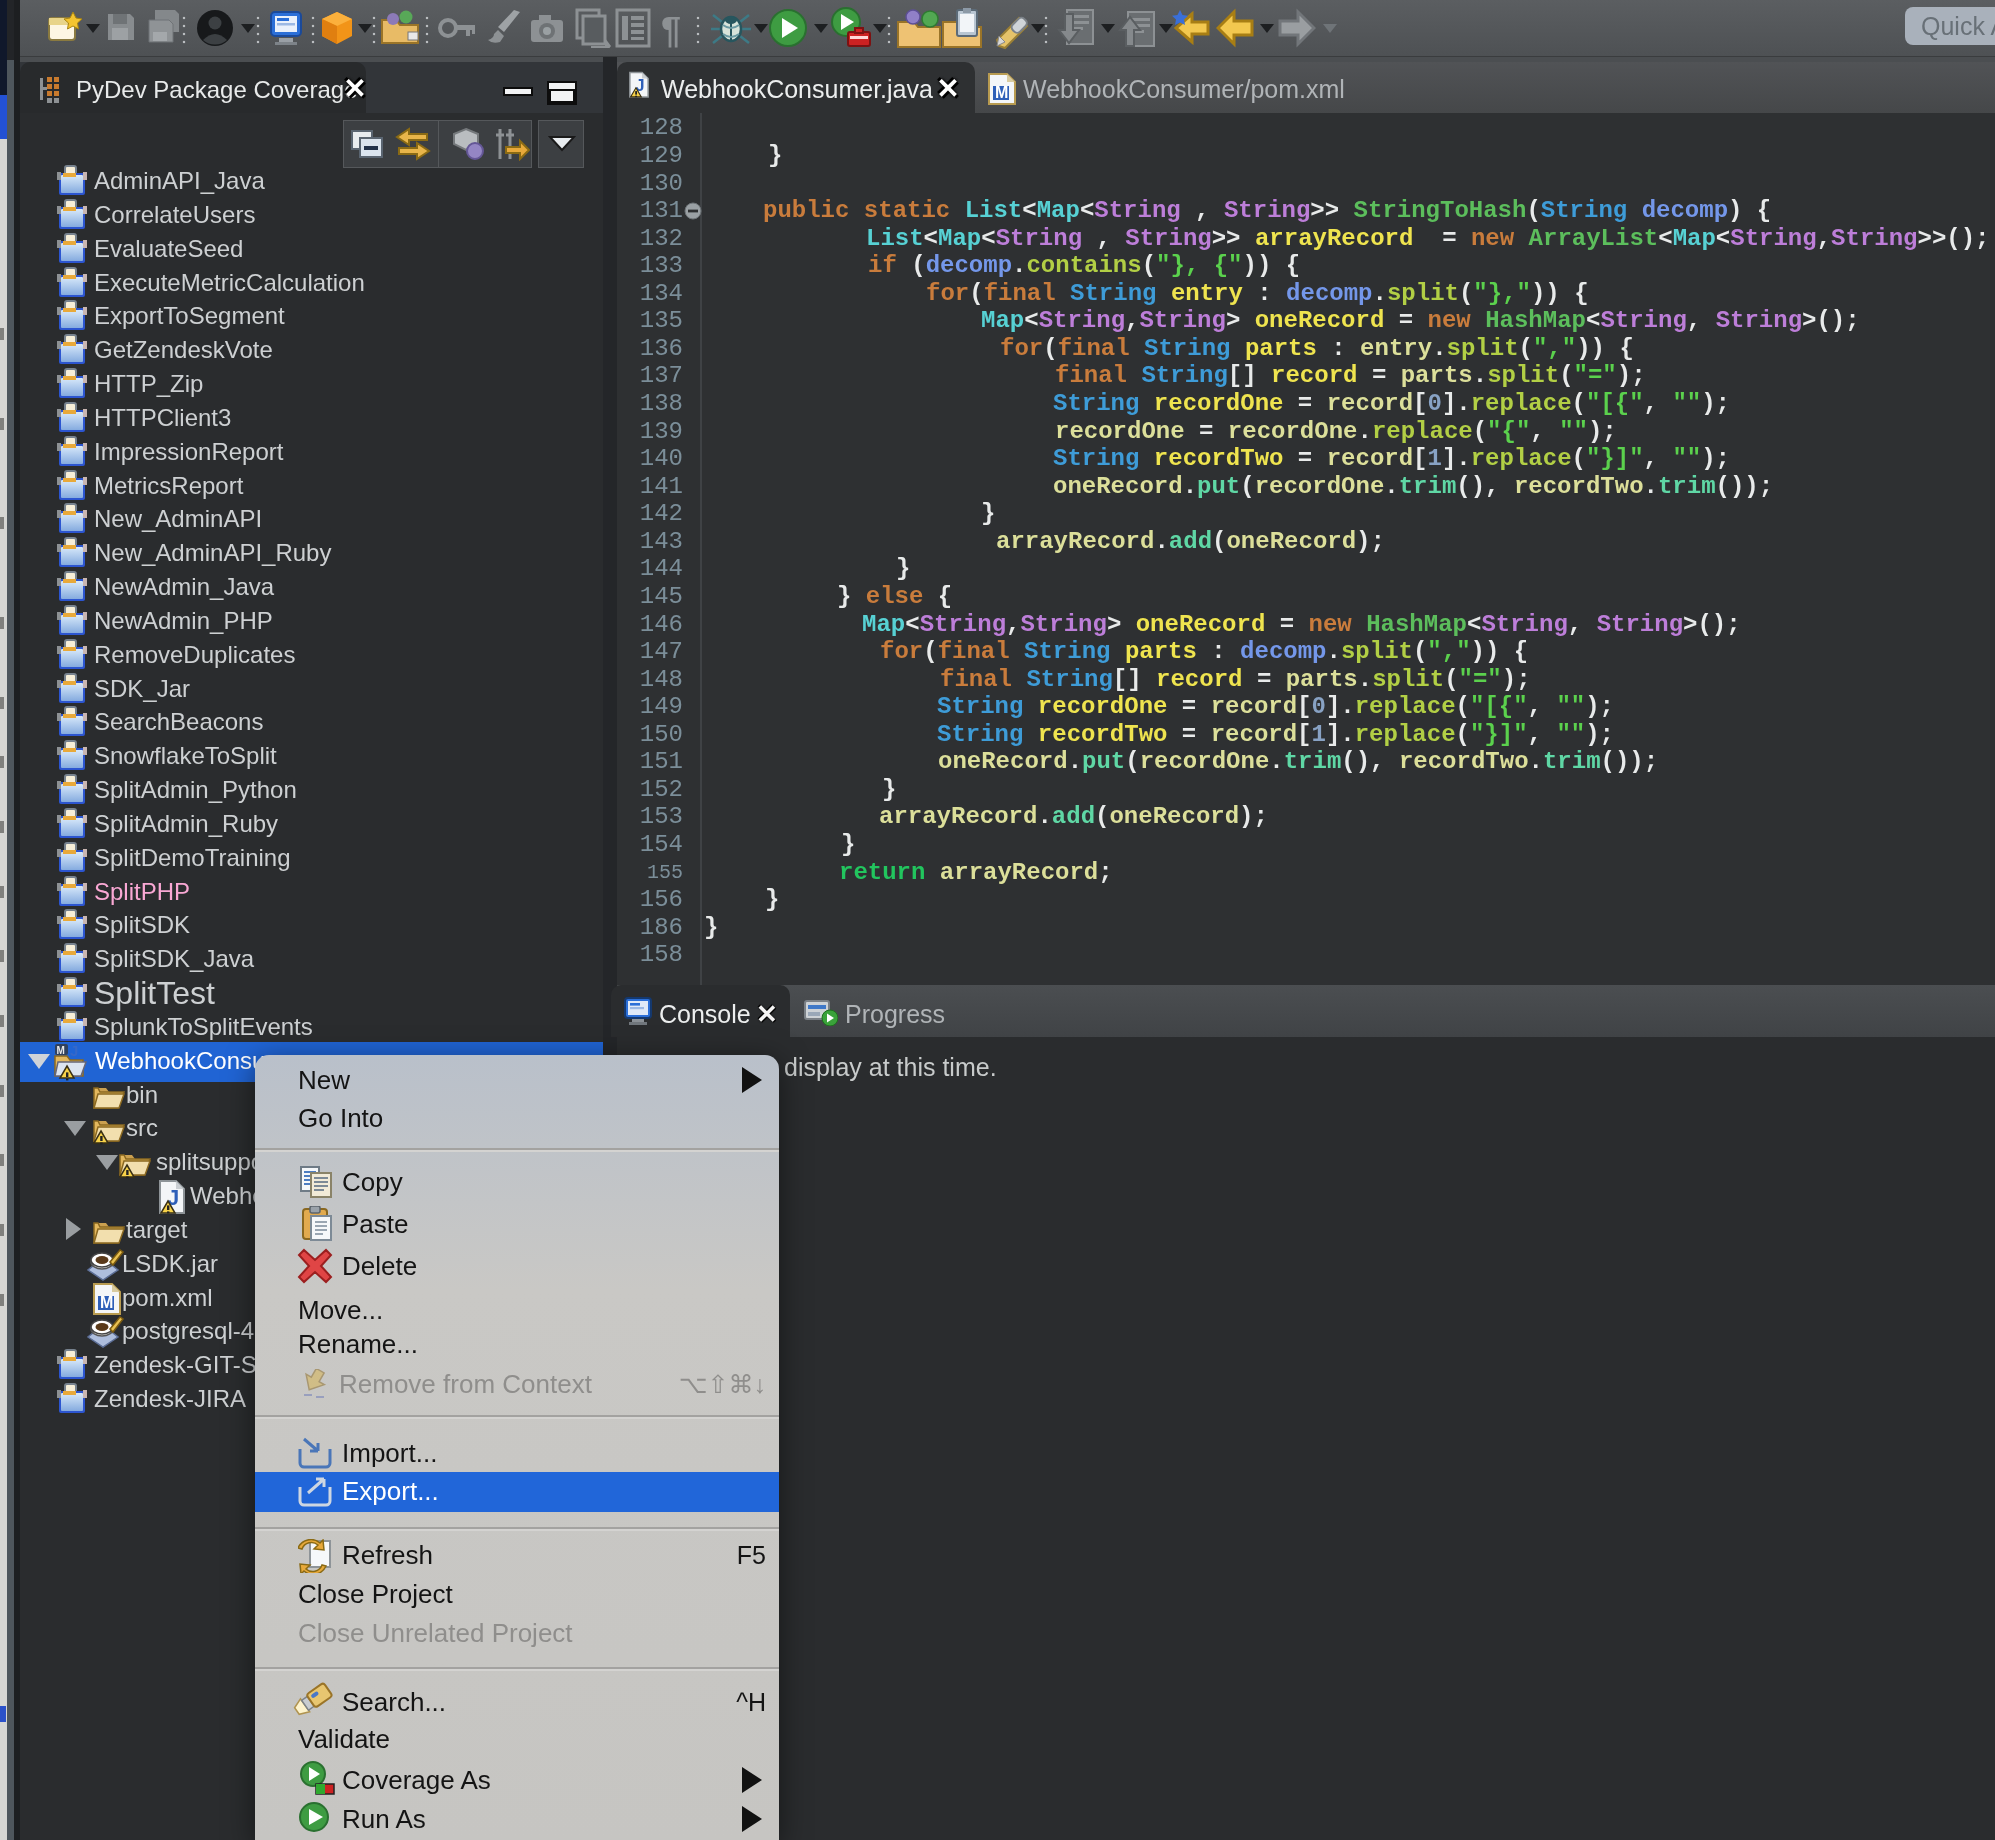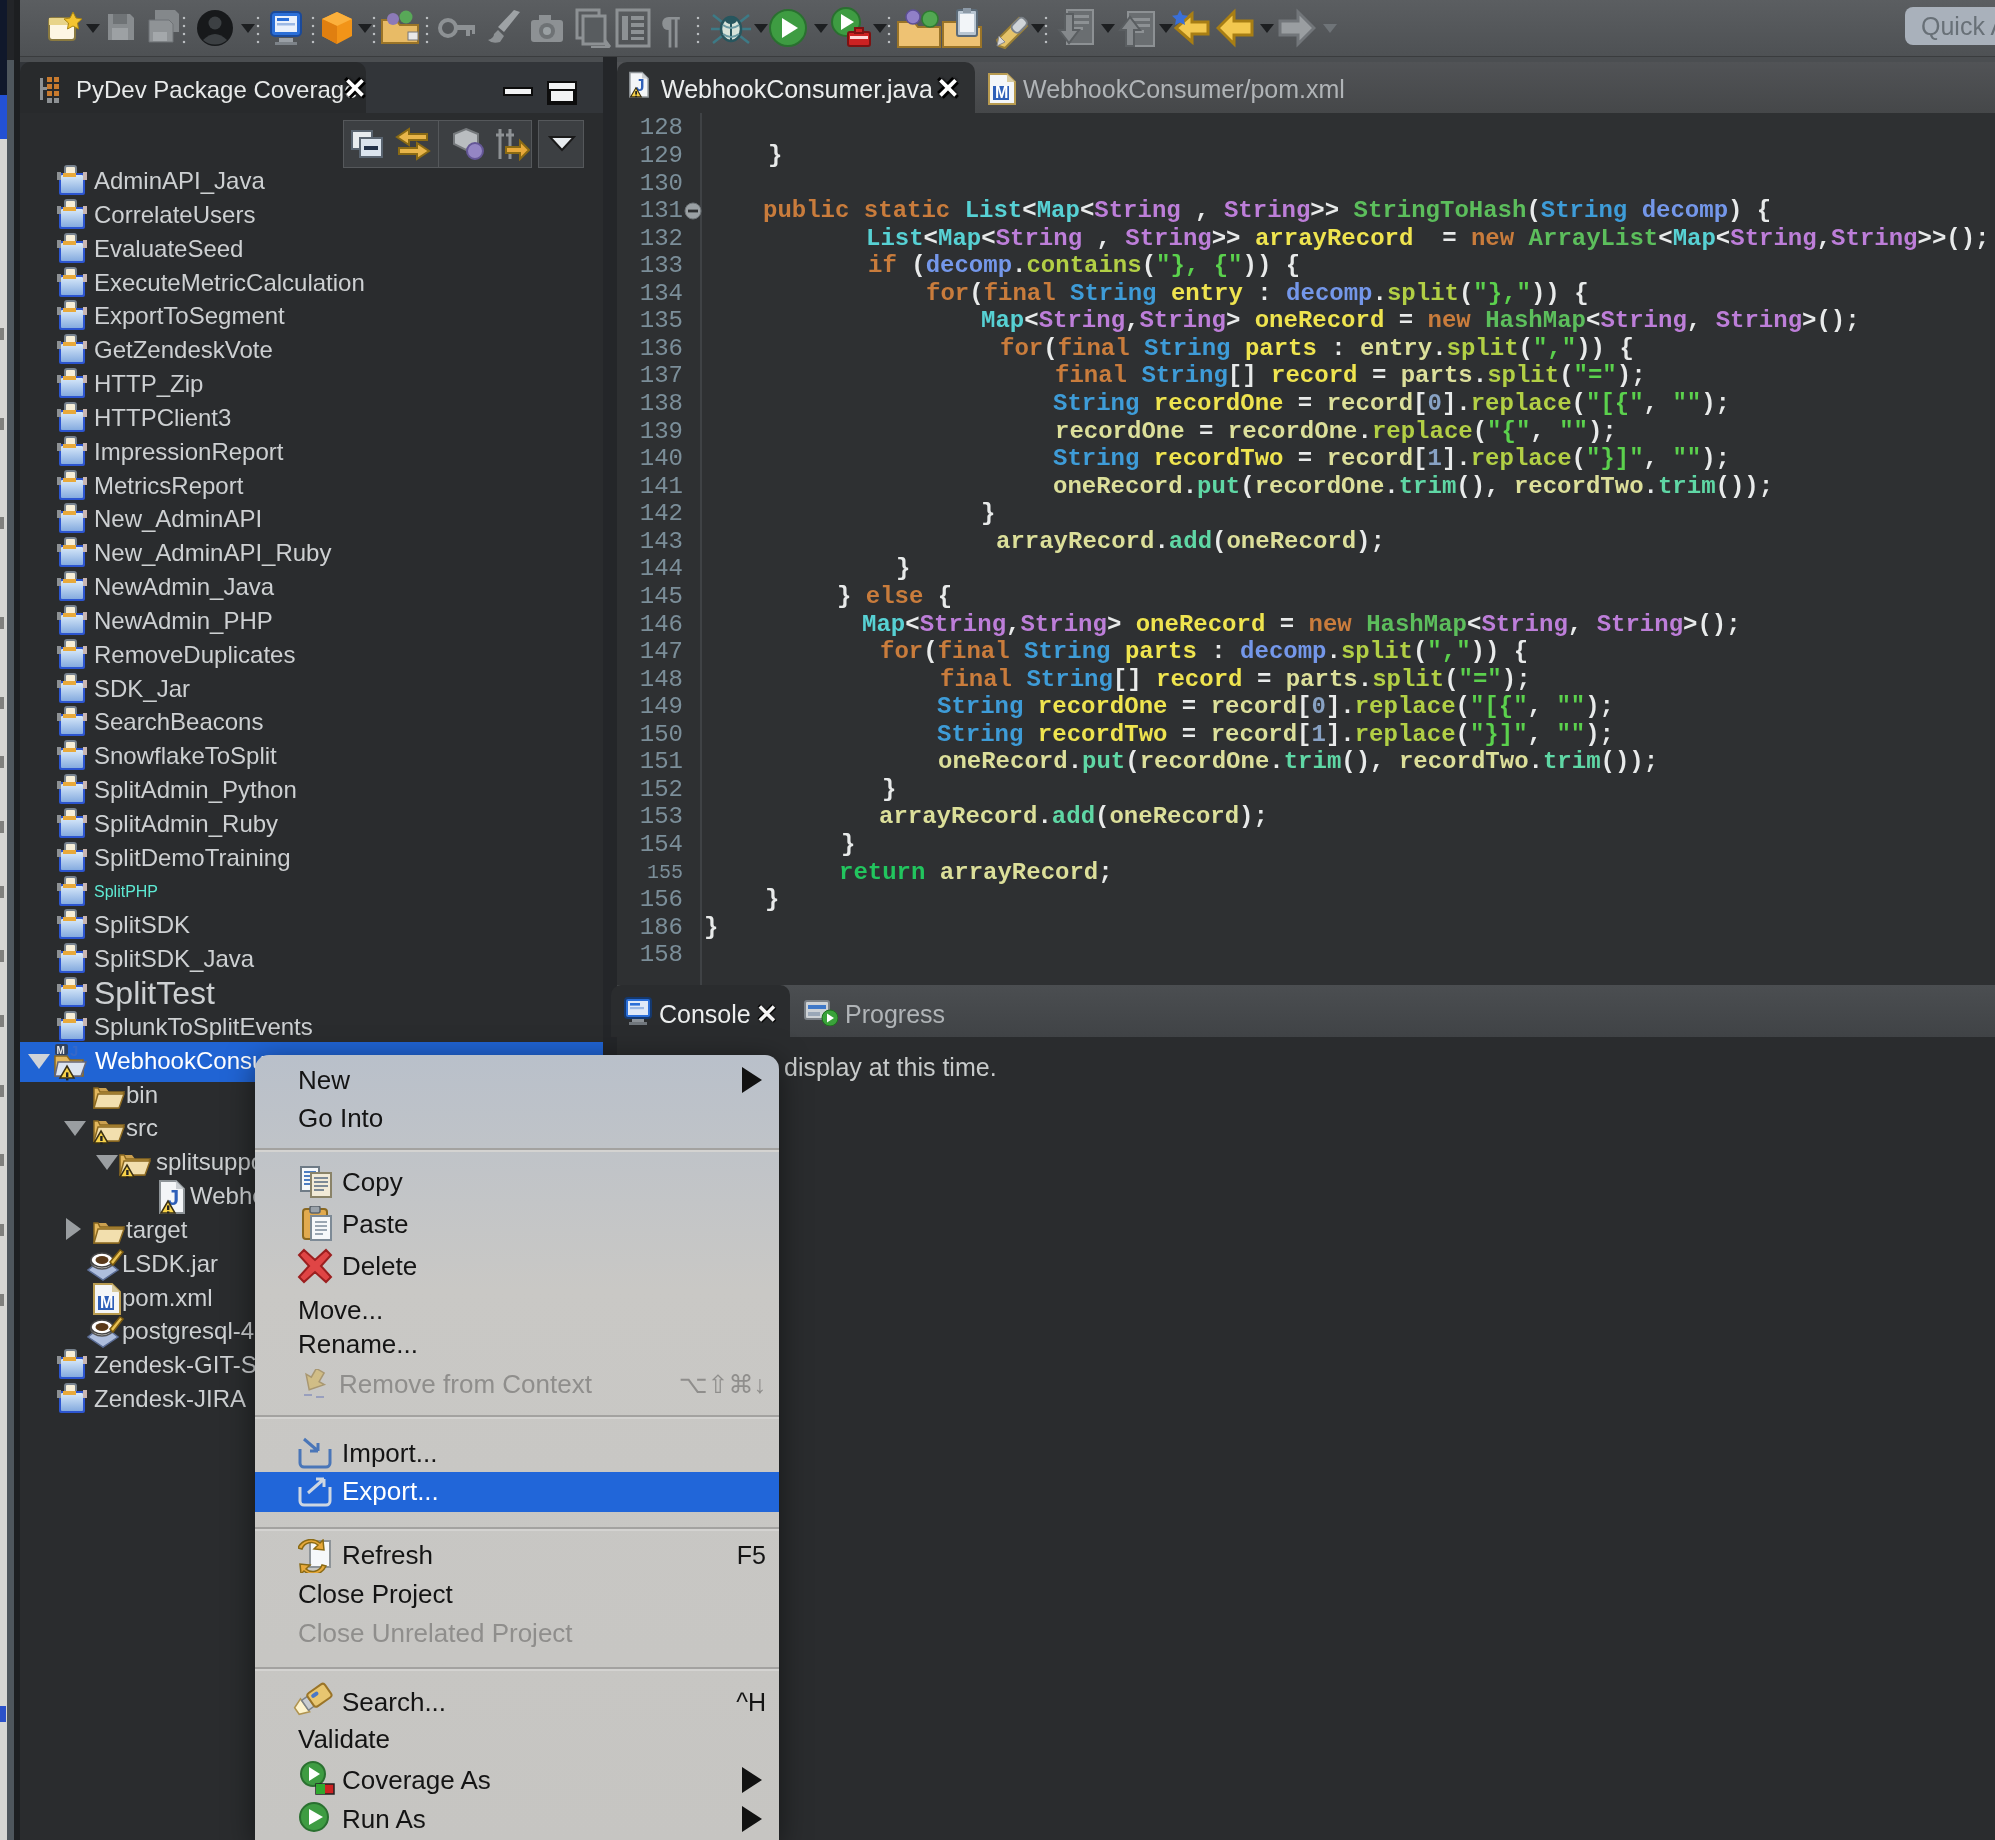--- a/index.html
+++ b/index.html
@@ -564,21 +564,21 @@
         <stop offset="1" stop-color="#85abdf"></stop>
       </linearGradient>
     </defs>
     <rect x="10" y="1" width="11" height="9" rx="2" fill="#f6eed8" stroke="#77828e" stroke-width="2"></rect>
     <rect x="4" y="8" width="26" height="22" rx="2" fill="#2c55d0"></rect>
     <rect x="6" y="10" width="22" height="18" rx="1" fill="url(#gfold)"></rect>
     <rect x="8" y="8" width="13" height="4" fill="#e8a93a"></rect>
     <rect x="2" y="7" width="4" height="8" fill="#8d9194"></rect>
     <rect x="28" y="7" width="4" height="8" fill="#c9b6b2"></rect>
   </svg>
-<div class="abs" style="left:94px;top:877px;height:30px;line-height:30px;font-size:16px;color:#5eead4;white-space:nowrap">SplitPHP</div>
+<div class="abs" style="left:94px;top:877px;height:30px;line-height:30px;font-size:24px;color:#f9a8d4;white-space:nowrap">SplitPHP</div>
 <svg class="abs" style="left:55px;top:909px" width="34" height="32" viewBox="0 0 34 32">
     <defs>
       <linearGradient id="gfold" x1="0" y1="0" x2="0" y2="1">
         <stop offset="0" stop-color="#d8e9fa"></stop>
         <stop offset="1" stop-color="#85abdf"></stop>
       </linearGradient>
     </defs>
     <rect x="10" y="1" width="11" height="9" rx="2" fill="#f6eed8" stroke="#77828e" stroke-width="2"></rect>
     <rect x="4" y="8" width="26" height="22" rx="2" fill="#2c55d0"></rect>
     <rect x="6" y="10" width="22" height="18" rx="1" fill="url(#gfold)"></rect>

